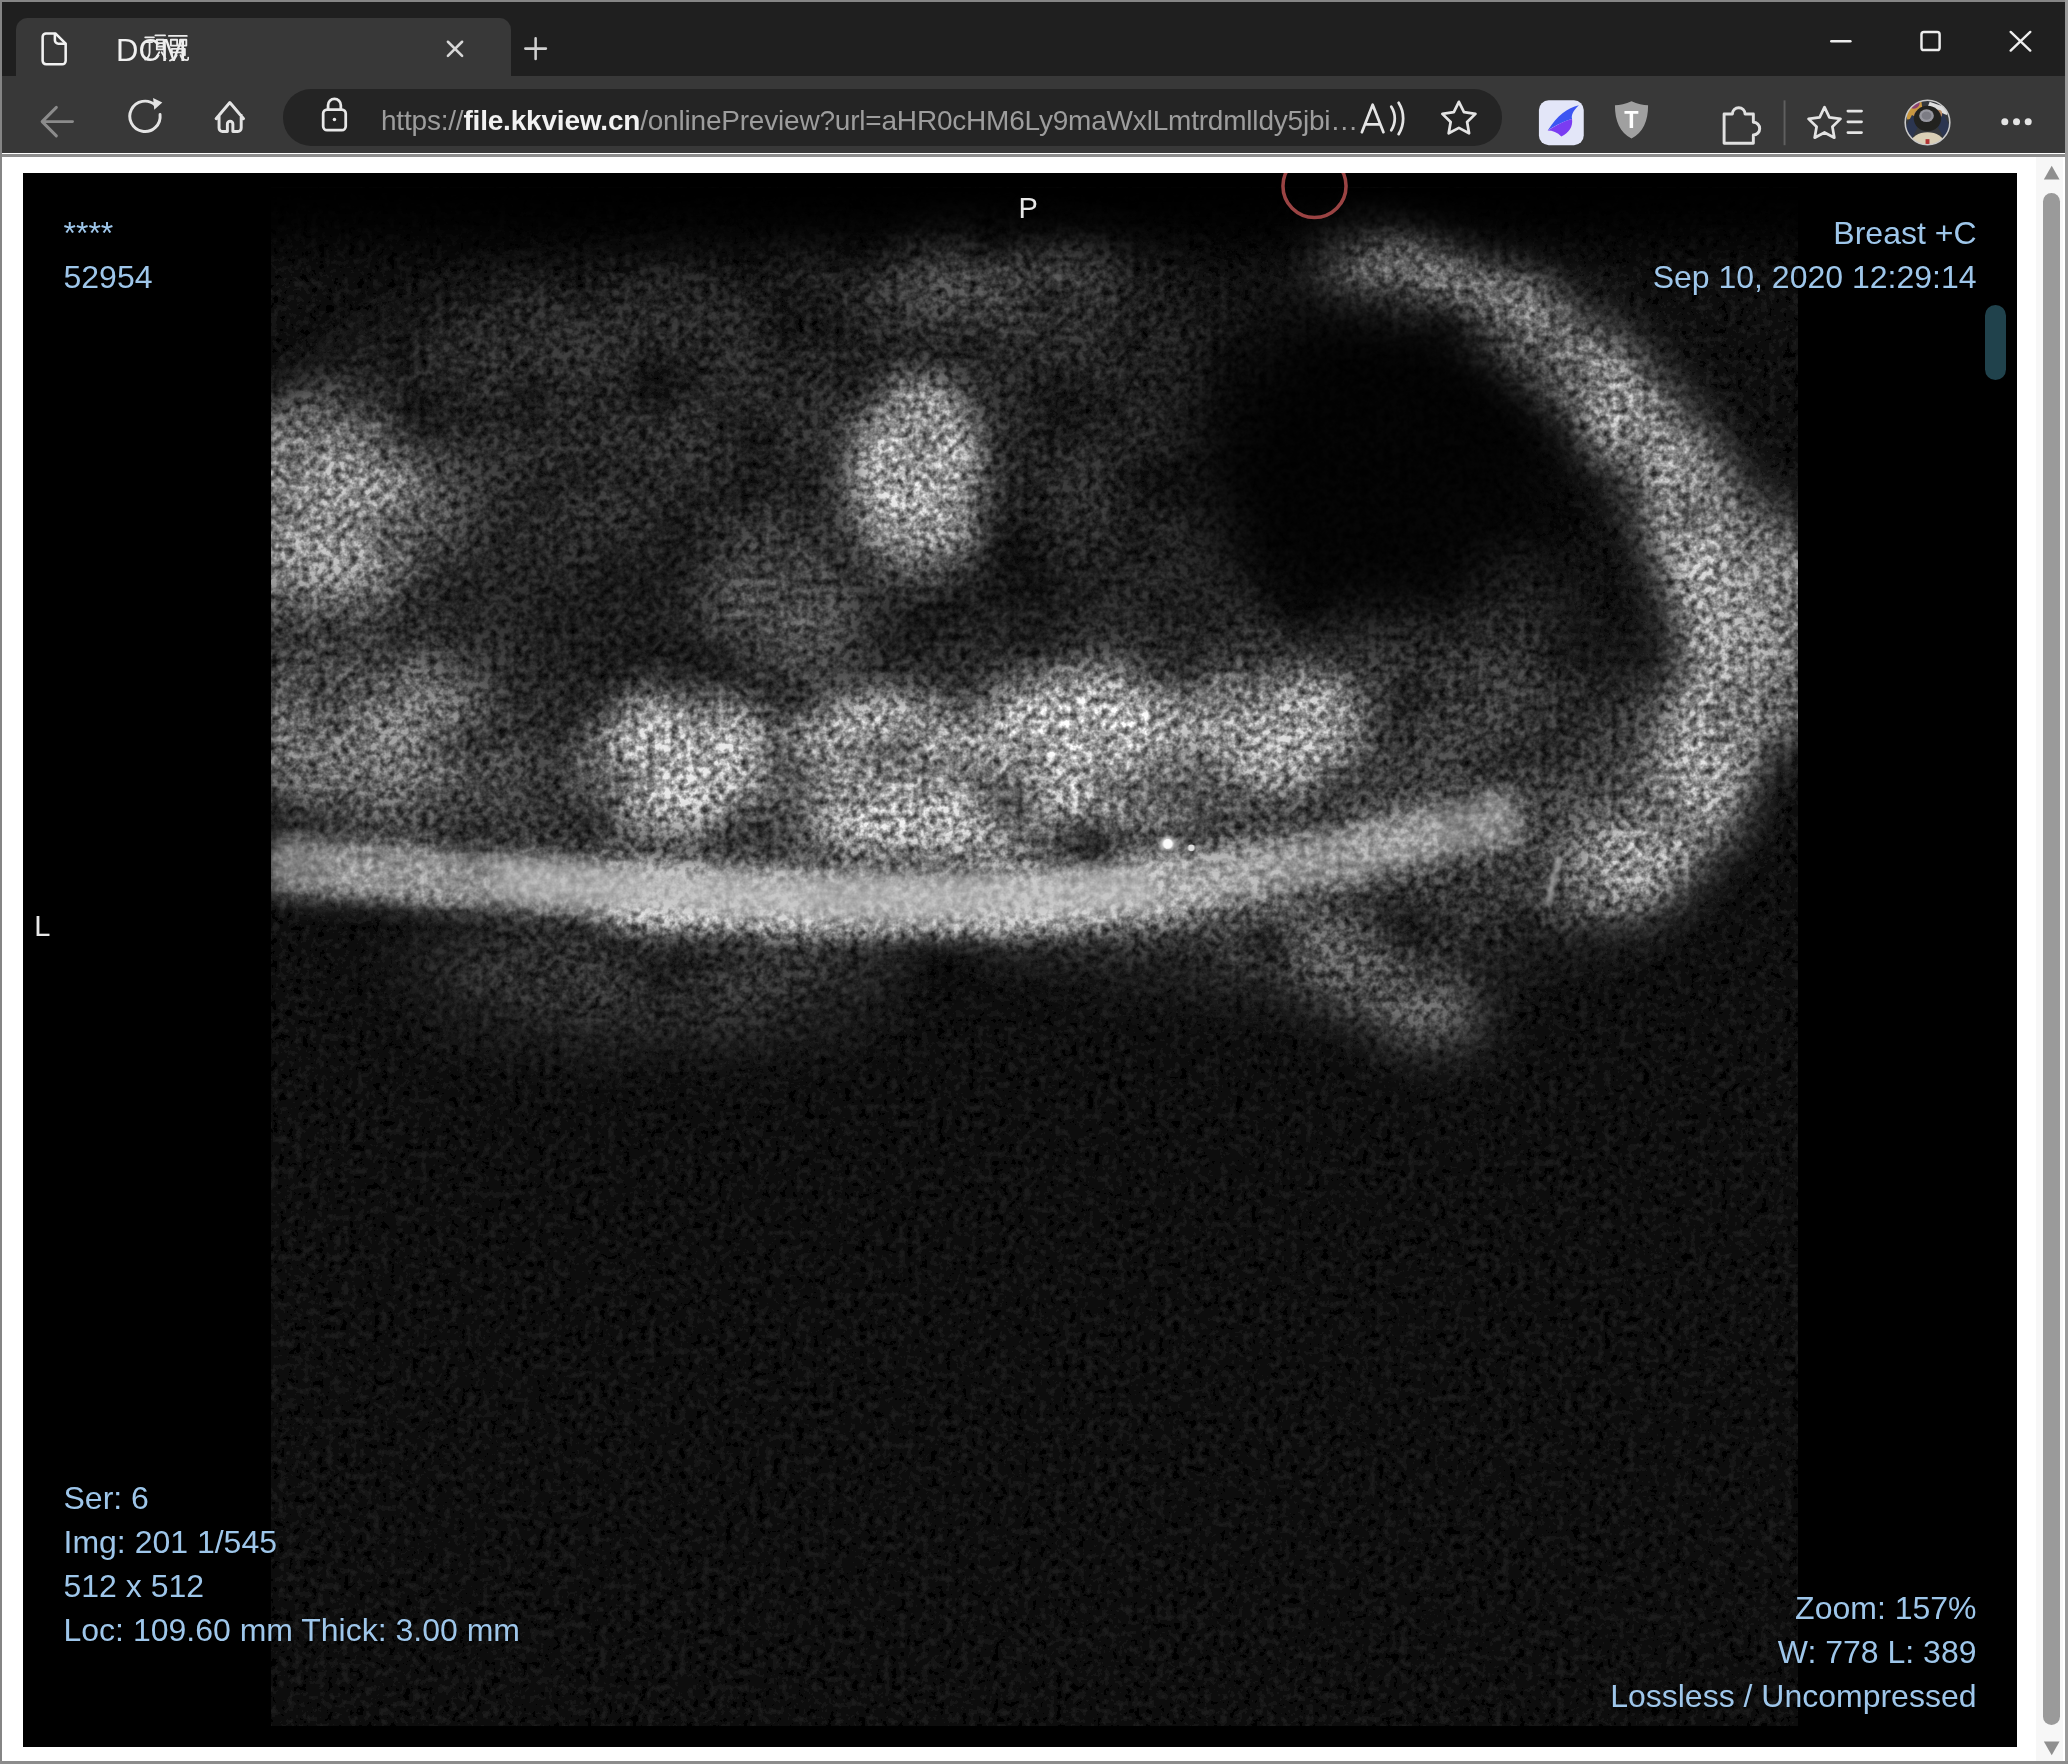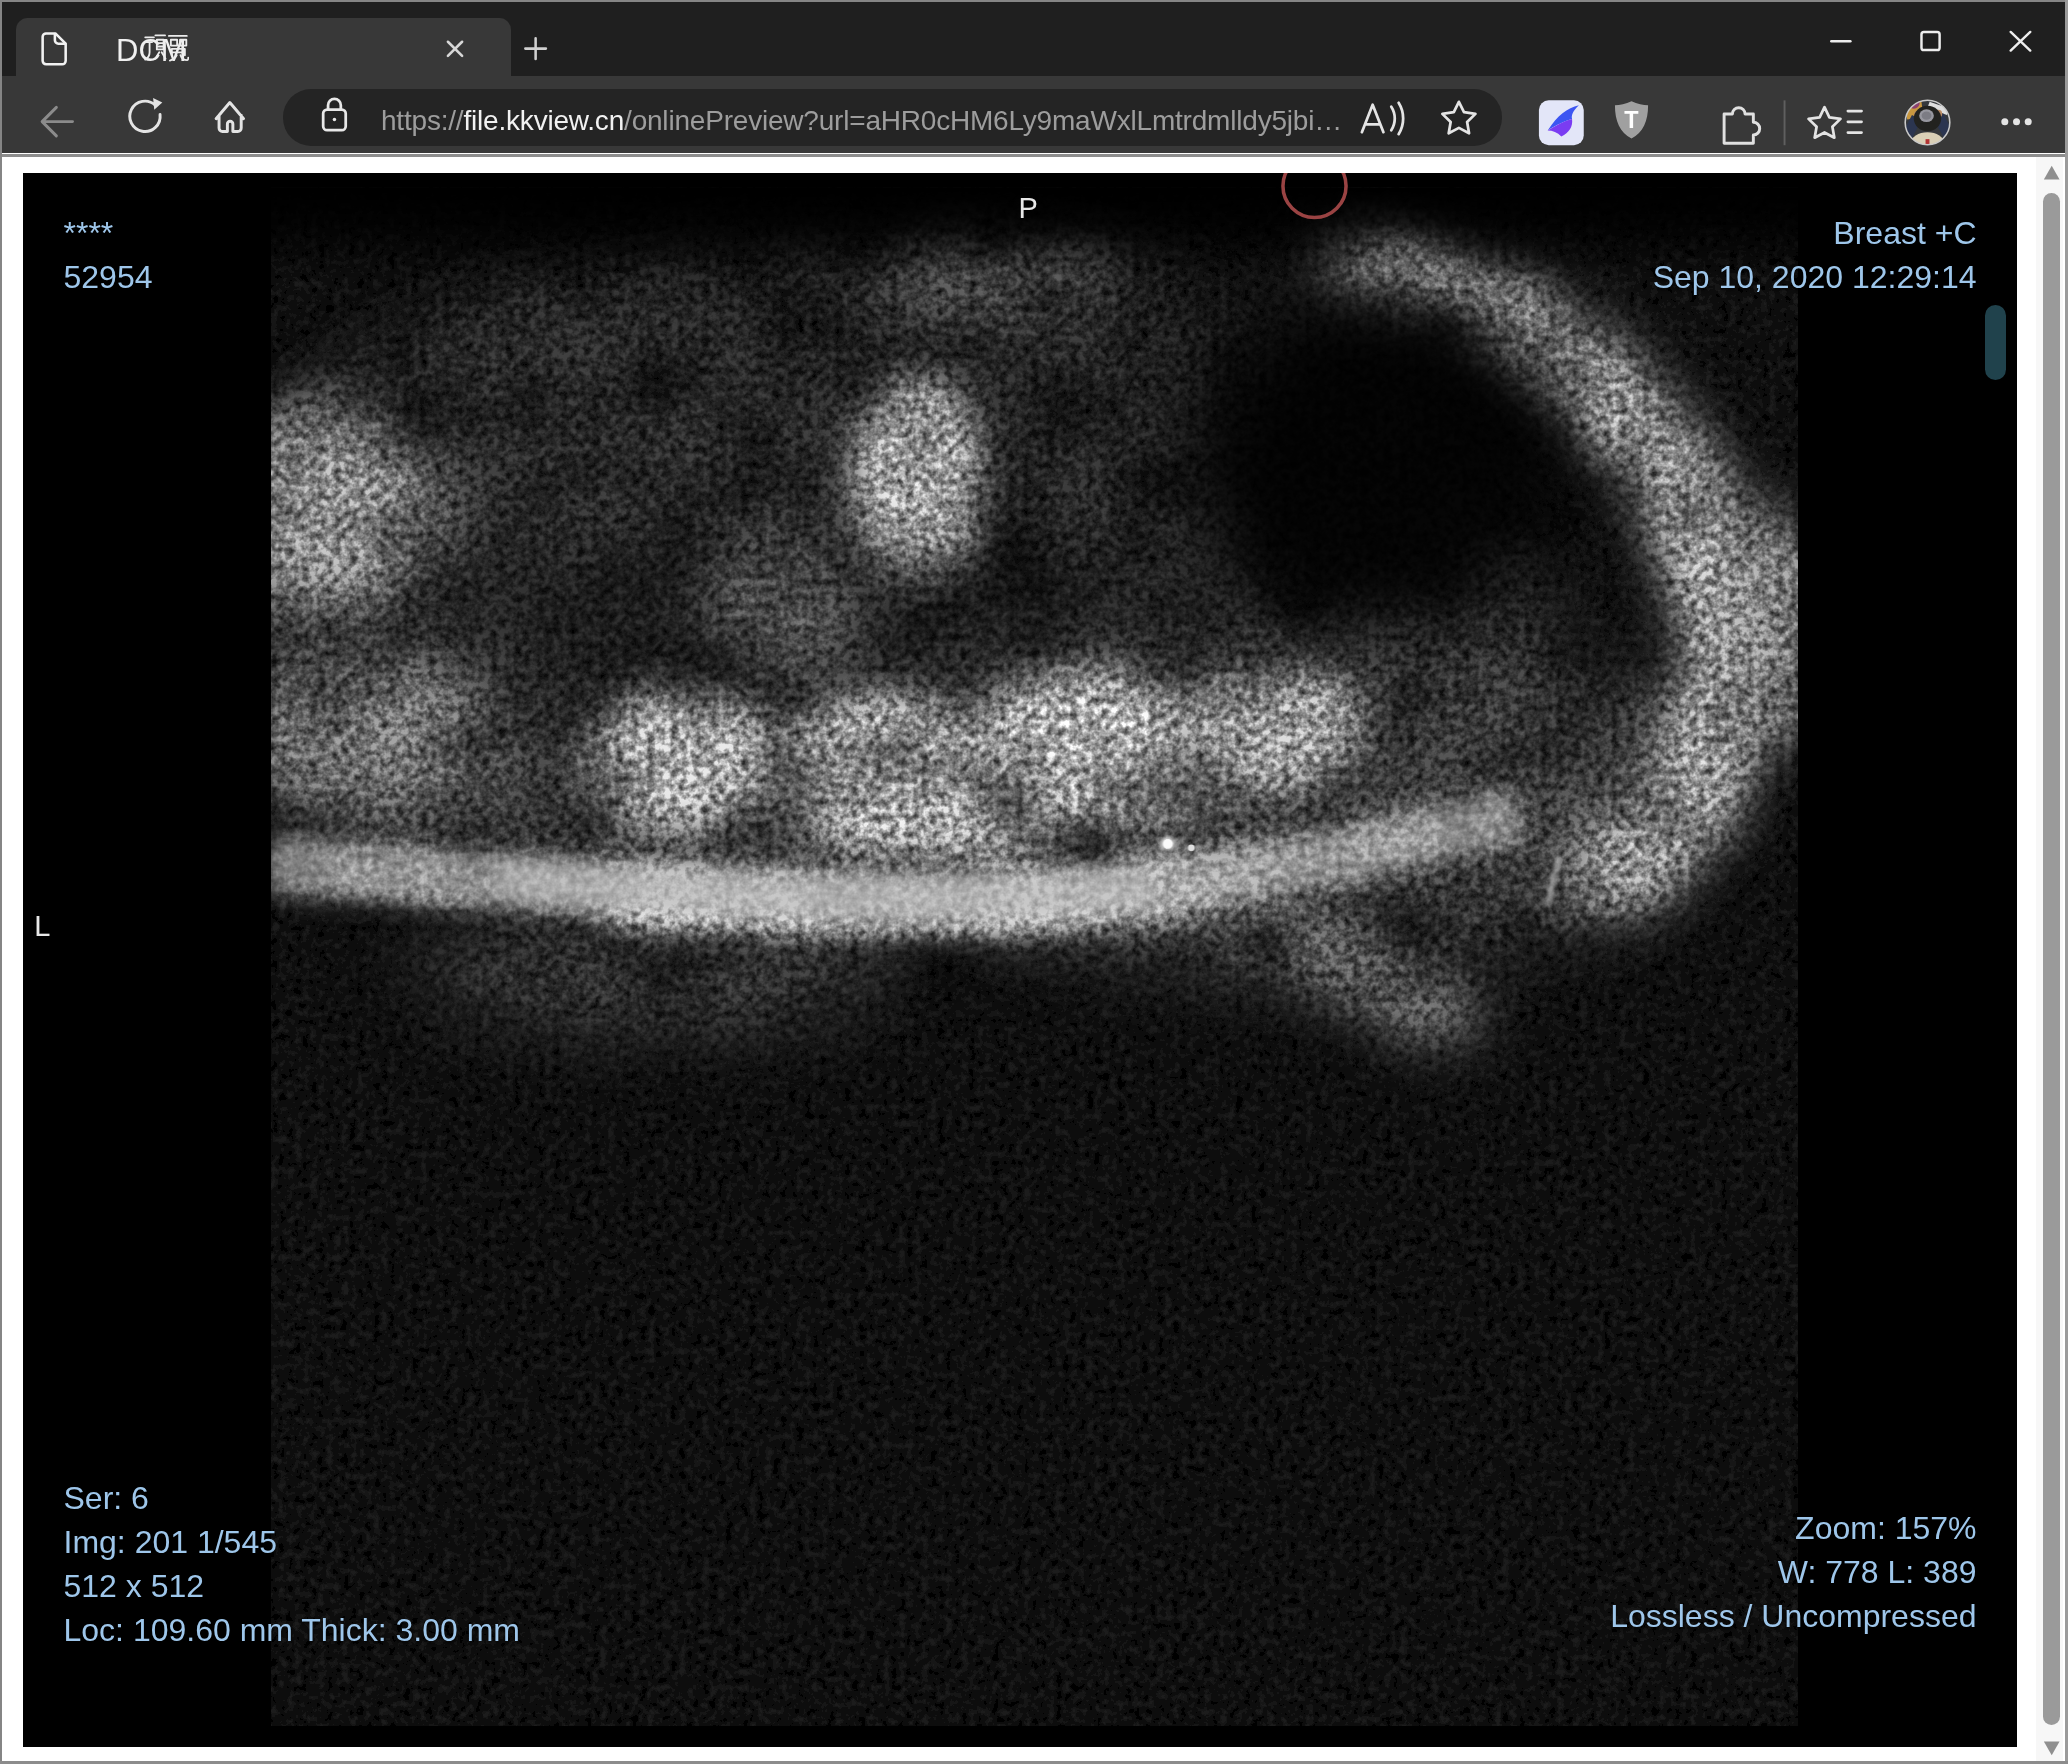--- a/index.html
+++ b/index.html
@@ -12,21 +12,21 @@
   #viewer{left:22.5px;top:173px;width:1994px;height:1574px;background:#000;overflow:hidden;}
   #btop{left:0;top:0;width:2068px;height:2px;background:#858585;}
   #bleft{left:0;top:0;width:2px;height:1764px;background:#858585;}
   #bright{left:2065px;top:0;width:2.9px;height:1764px;background:#9a9a9a;}
   #bbottom{left:0;top:1761px;width:2068px;height:2.9px;background:#8c8c8c;}
   #sbtrack{left:2036px;top:157px;width:26.5px;height:1605px;background:#f7f7f7;}
   #sbthumb{left:6.9px;top:36px;width:17.6px;height:1532px;background:#9a9a9a;border-radius:8.8px;}
   .ovl{color:#9ec6ea;font-size:32px;line-height:44px;text-shadow:0 2px 3.9px rgba(0,0,0,.85);white-space:pre;}
   .wovl{color:#e8e8e8;font-size:29px;text-shadow:0 2px 2.9px rgba(0,0,0,.8);}
   #urltext{left:381px;top:105px;font-size:28px;letter-spacing:-0.2px;color:#9d9d9d;white-space:pre;}
-  #urltext b{color:#f2f2f2;font-weight:normal;}
+  #urltext b{color:#f2f2f2;font-weight:bold;}
   #tabtitle{left:88px;top:33px;font-size:31px;color:#f0f0f0;white-space:pre;margin-left:28px;}
 </style>
 </head>
 <body>
 <div class="abs" id="tabstrip"></div>
 <div class="abs" id="tab"></div>
 <div class="abs" id="toolbar"></div>
 <div class="abs" id="chromeline"></div>
 
 <svg class="abs" id="chromeicons" style="left:0;top:0;width:2068px;height:157px" viewBox="0 0 2110 160" fill="none">
@@ -264,21 +264,21 @@
 
   <div class="abs" style="left:1962px;top:132px;width:21.6px;height:75px;border-radius:10.8px;background:#20424c;"></div>
   <div class="abs ovl" style="left:41px;top:38px;">****
 52954</div>
   <div class="abs ovl" style="right:40px;top:38px;text-align:right;">Breast +C
 Sep 10, 2020 12:29:14</div>
   <div class="abs ovl" style="left:41px;top:1303px;">Ser: 6
 Img: 201 1/545
 512 x 512
 Loc: 109.60 mm Thick: 3.00 mm</div>
-  <div class="abs ovl" style="right:40px;top:1333px;text-align:right;">Zoom: 157%
+  <div class="abs ovl" style="right:40px;top:1413px;text-align:right;">Zoom: 157%
 W: 778 L: 389
 Lossless / Uncompressed</div>
   <div class="abs wovl" style="left:996px;top:18.6px;">P</div>
   <div class="abs wovl" style="left:11.8px;top:737px;">L</div>
 </div>
 
 <div class="abs" id="sbtrack">
   <div class="abs" id="sbthumb"></div>
   <svg class="abs" style="left:0;top:0;width:26.5px;height:1605px" viewBox="0 0 27 1637">
     <path d="M16 9 l8 14 h-16 z" fill="#8f8f8f" transform="translate(0,0)"></path>

